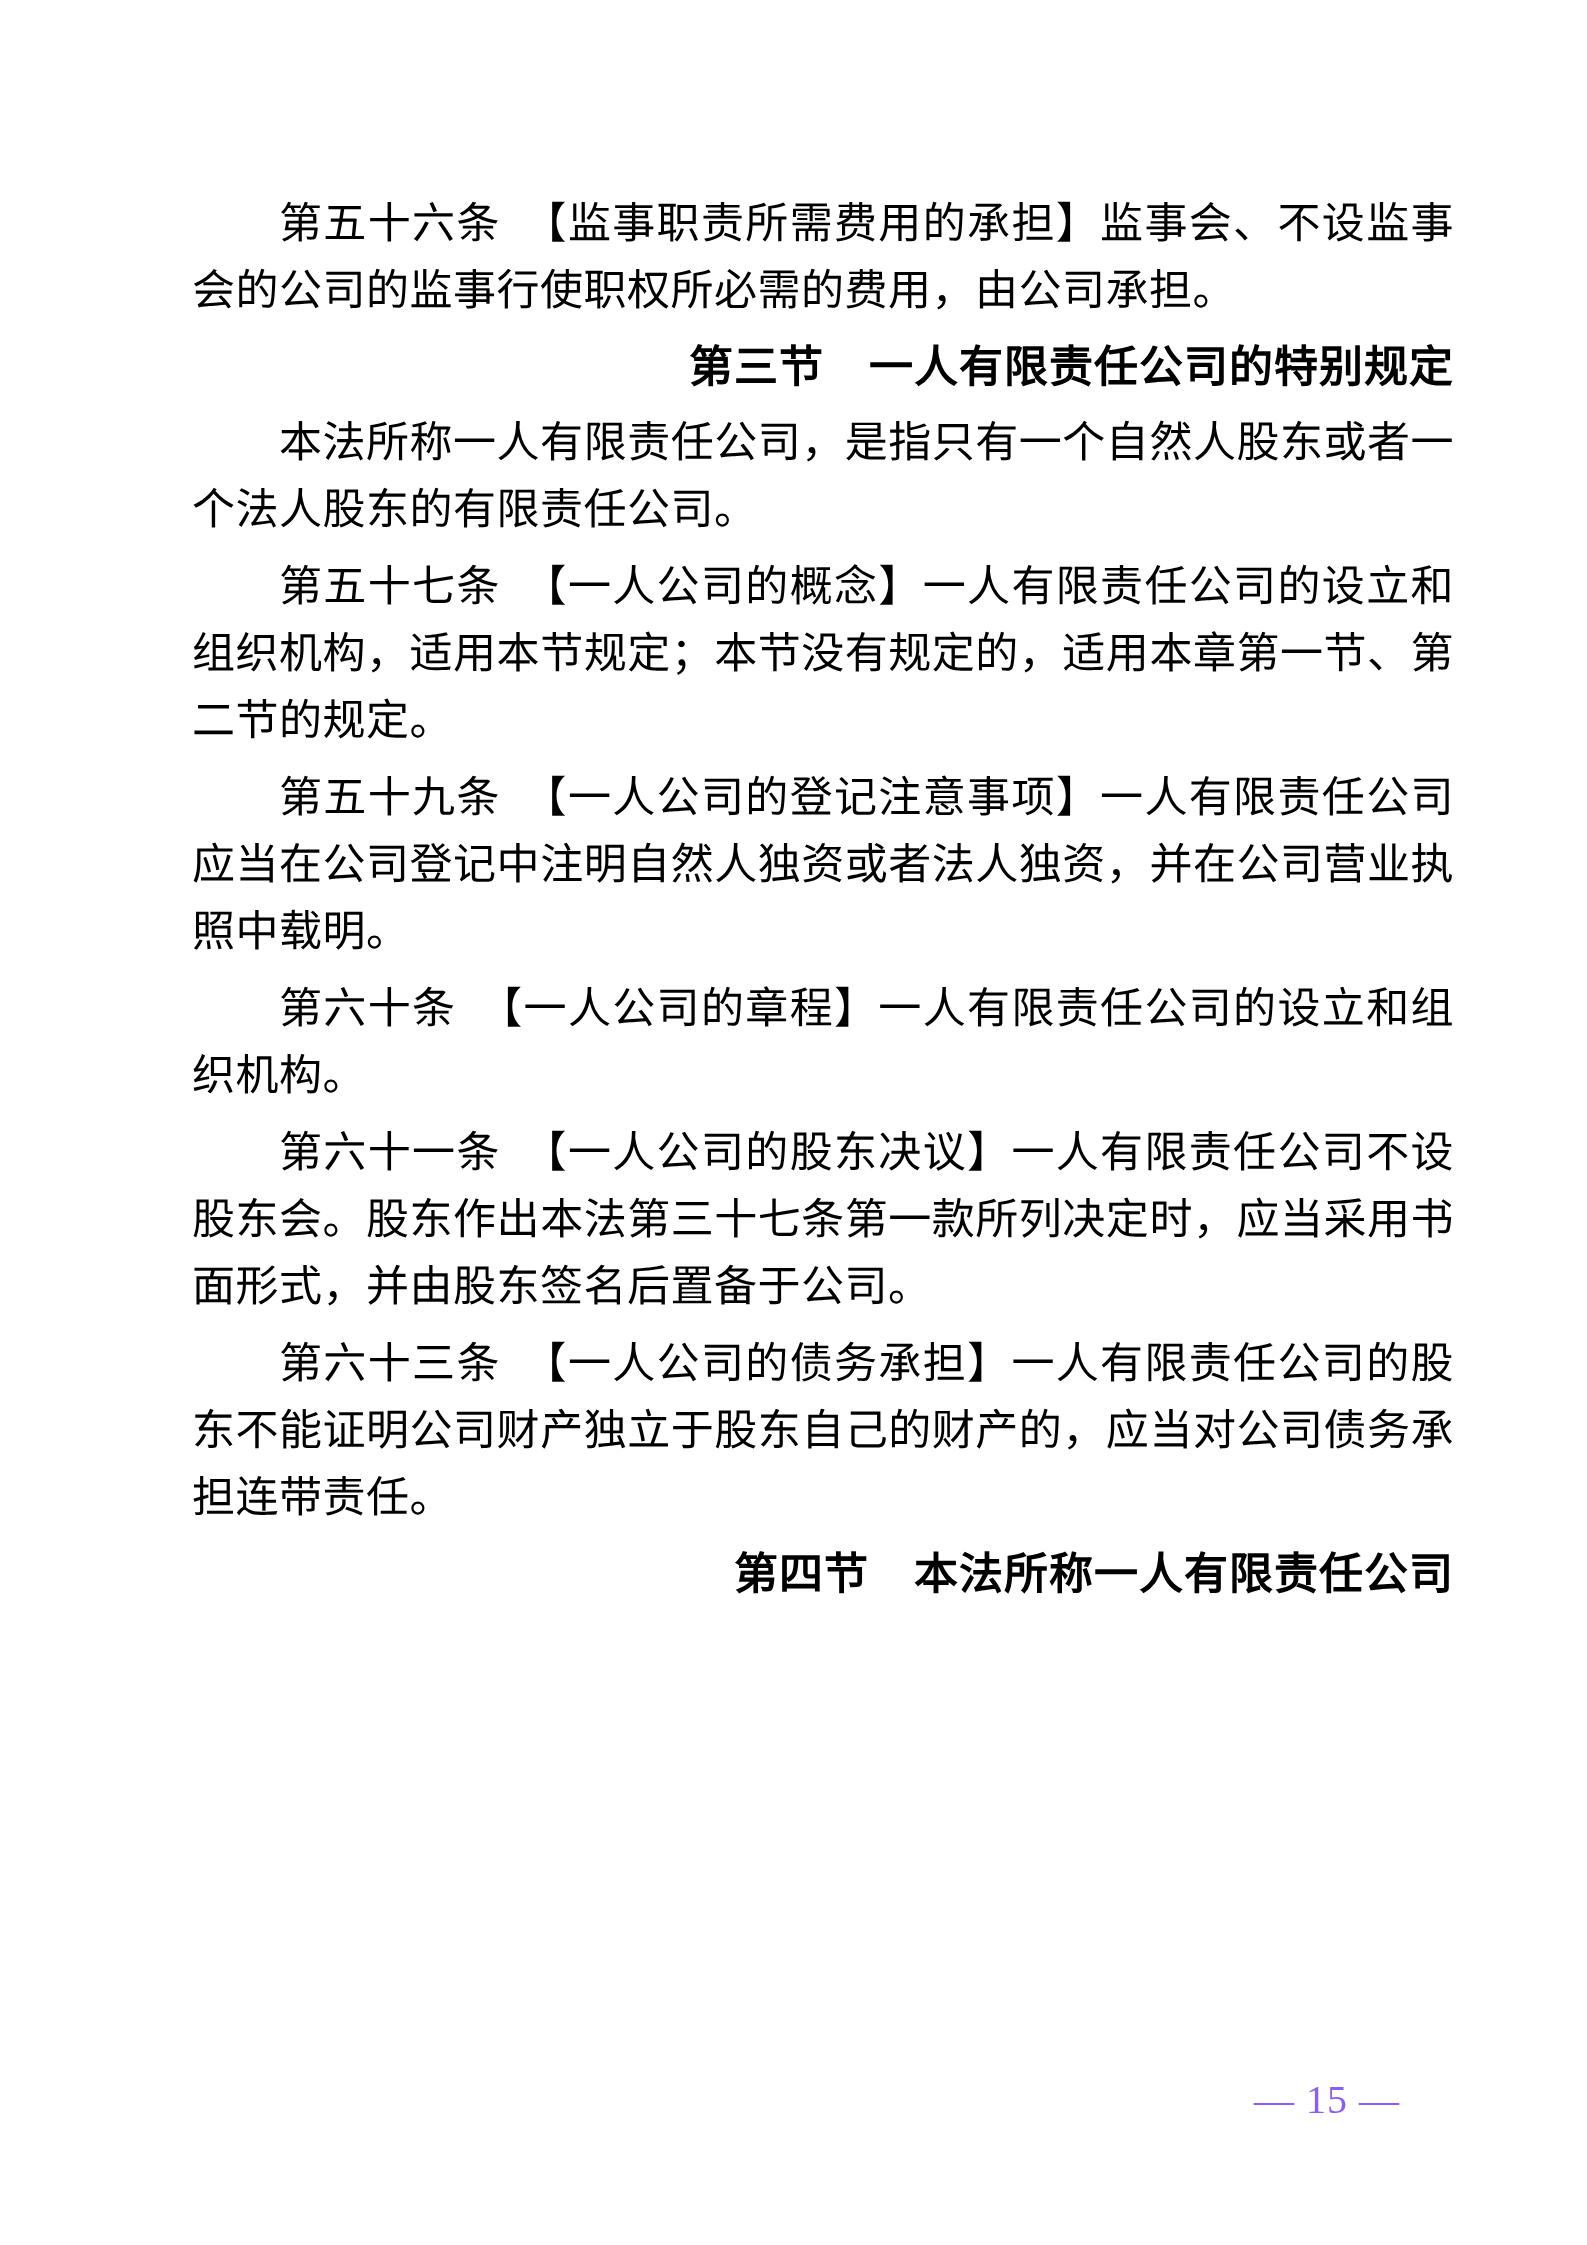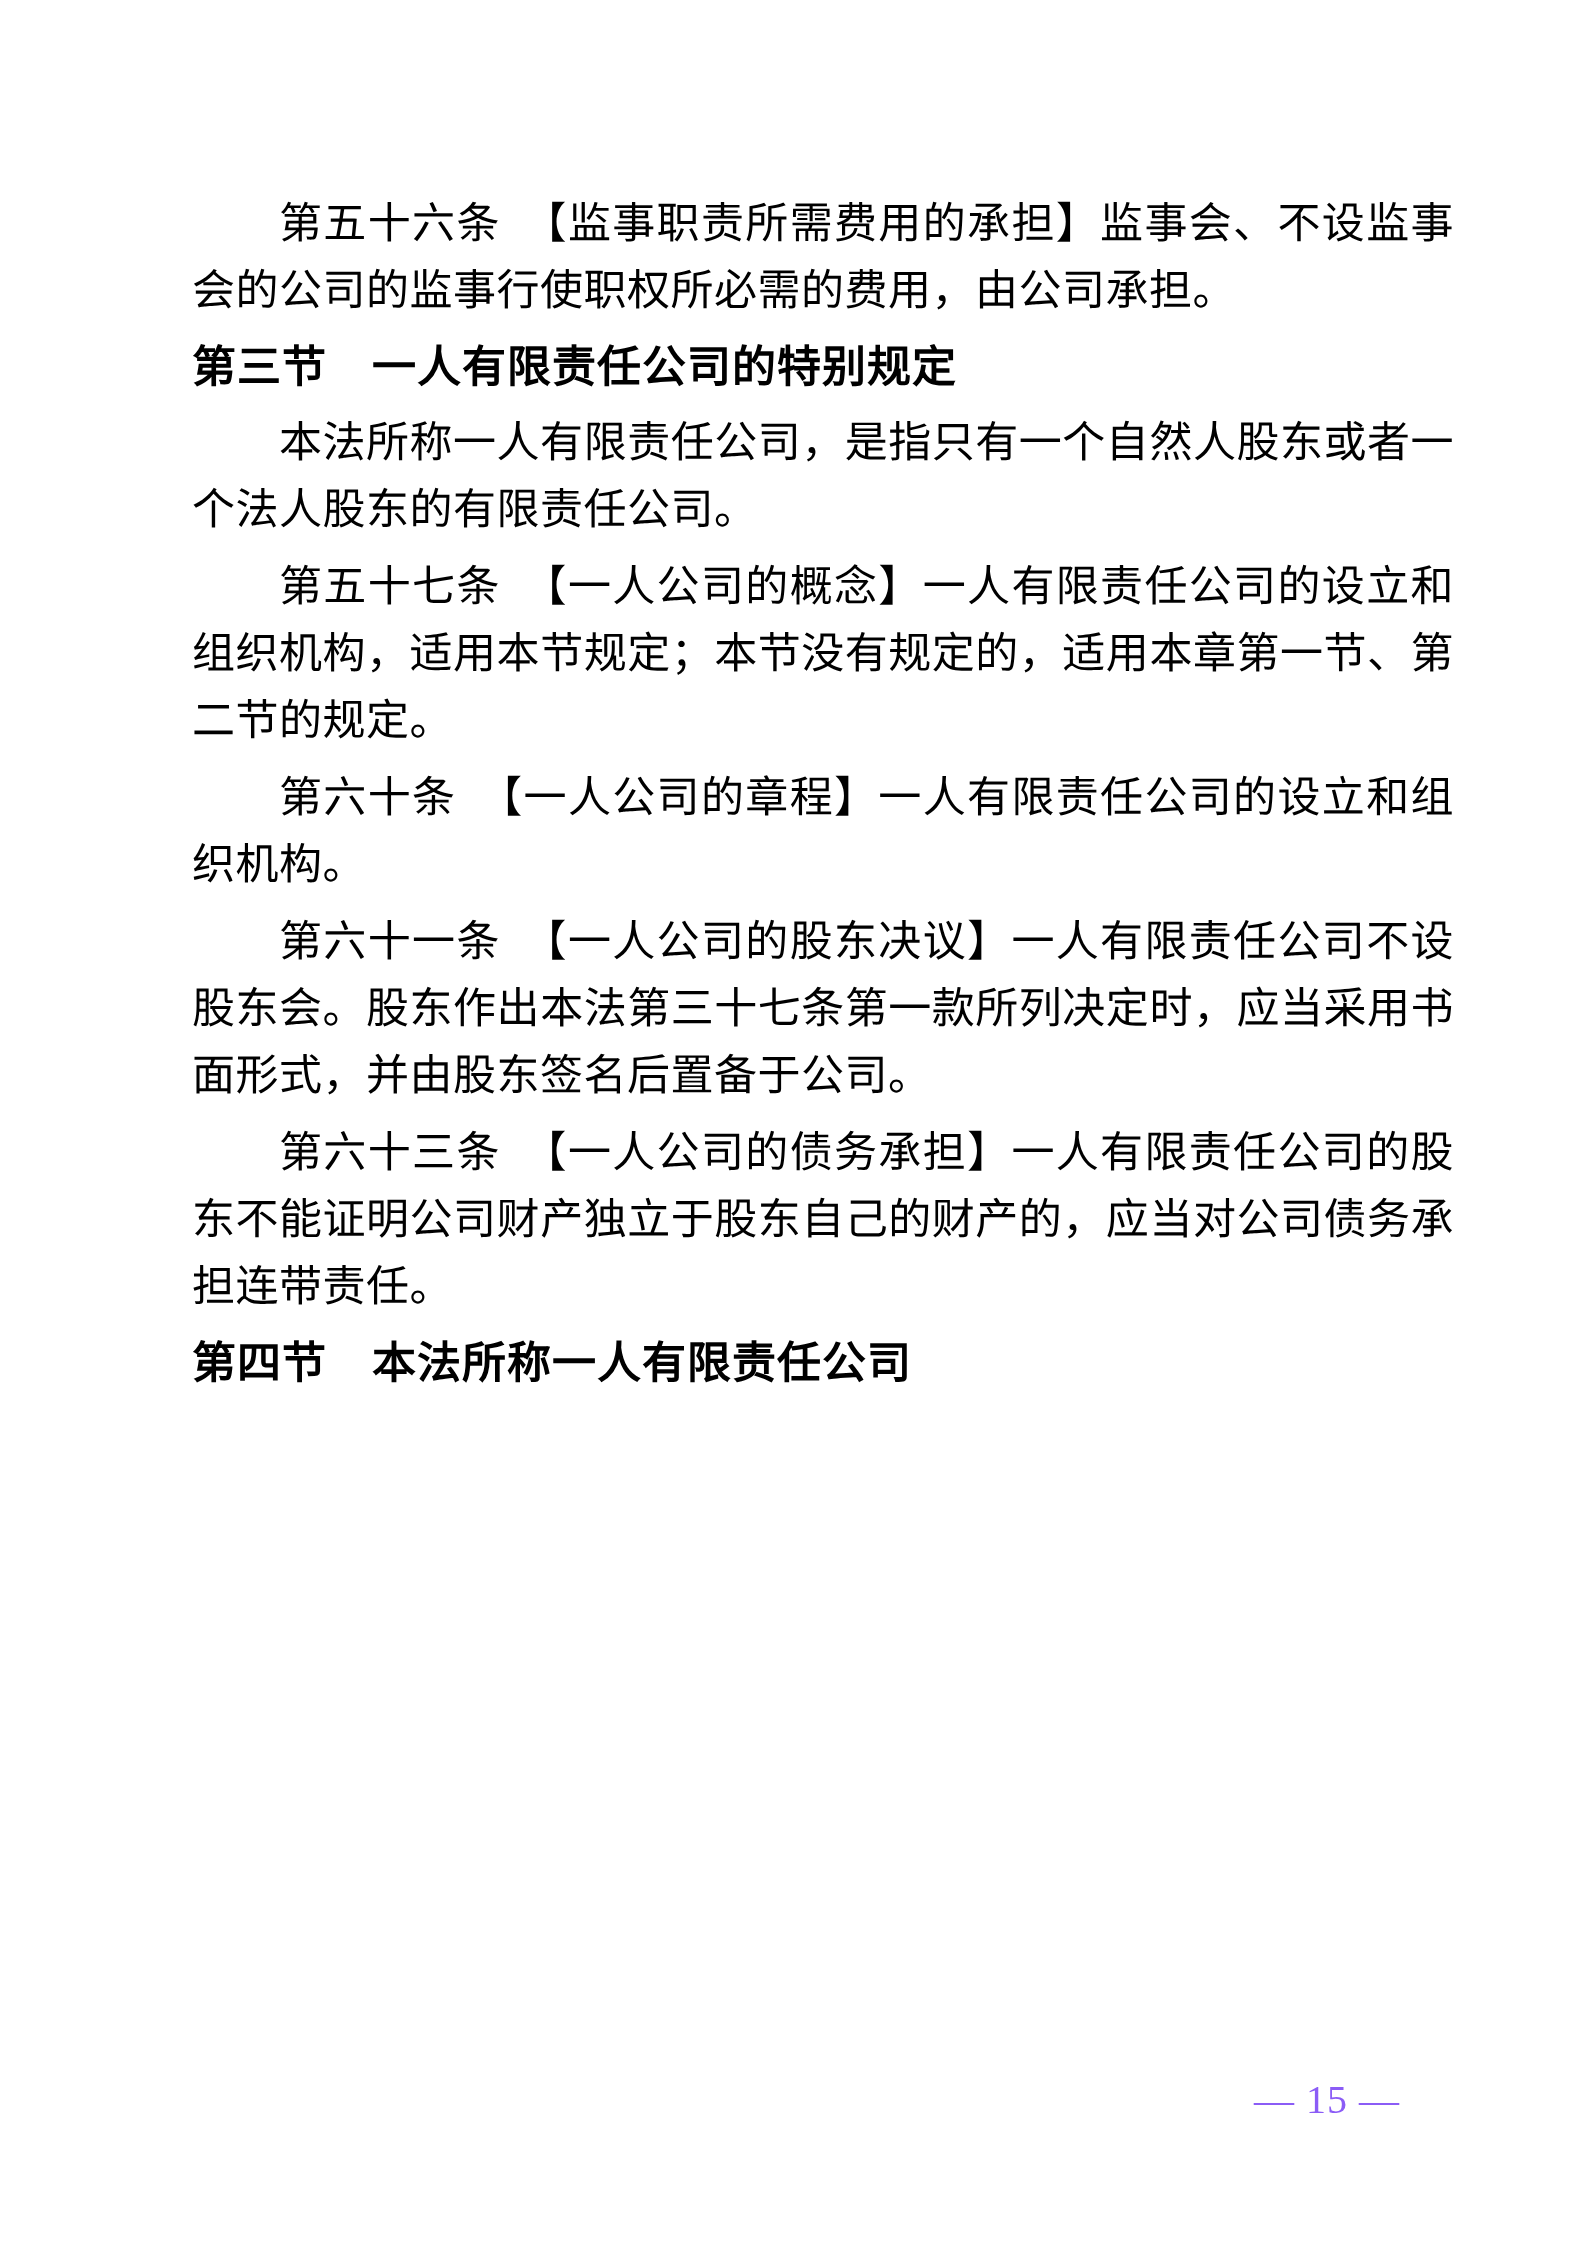--- a/index.html
+++ b/index.html
@@ -31,21 +31,21 @@
     text-indent: 87px;
     word-break: break-all;
     color: #000000;
   }
   .section-heading {
     margin: 8px 0;
     font-size: 44px;
     line-height: 67px;
     letter-spacing: 1px;
     font-weight: 700;
-    text-align: left;
+    text-align: right;
     text-indent: 0;
     color: #000000;
   }
   .page-footer {
     position: absolute;
     top: 2078px;
     right: 187px;
     font-size: 40px;
     line-height: 44px;
     letter-spacing: 1px;
@@ -62,20 +62,21 @@
 
     <p class="para">第五十六条　【监事职责所需费用的承担】监事会、不设监事会的公司的监事行使职权所必需的费用，由公司承担。</p>
 
     <h2 class="section-heading">第三节　一人有限责任公司的特别规定</h2>
 
     <p class="para">本法所称一人有限责任公司，是指只有一个自然人股东或者一个法人股东的有限责任公司。</p>
 
     <p class="para">第五十七条　【一人公司的概念】一人有限责任公司的设立和组织机构，适用本节规定；本节没有规定的，适用本章第一节、第二节的规定。</p>
 
 
+    <p class="para">第五十九条　【一人公司的登记注意事项】一人有限责任公司应当在公司登记中注明自然人独资或者法人独资，并在公司营业执照中载明。</p>
 
     <p class="para">第六十条　【一人公司的章程】一人有限责任公司的设立和组织机构。</p>
 
     <p class="para">第六十一条　【一人公司的股东决议】一人有限责任公司不设股东会。股东作出本法第三十七条第一款所列决定时，应当采用书面形式，并由股东签名后置备于公司。</p>
 
 
     <p class="para">第六十三条　【一人公司的债务承担】一人有限责任公司的股东不能证明公司财产独立于股东自己的财产的，应当对公司债务承担连带责任。</p>
 
     <h2 class="section-heading">第四节　本法所称一人有限责任公司</h2>
 

